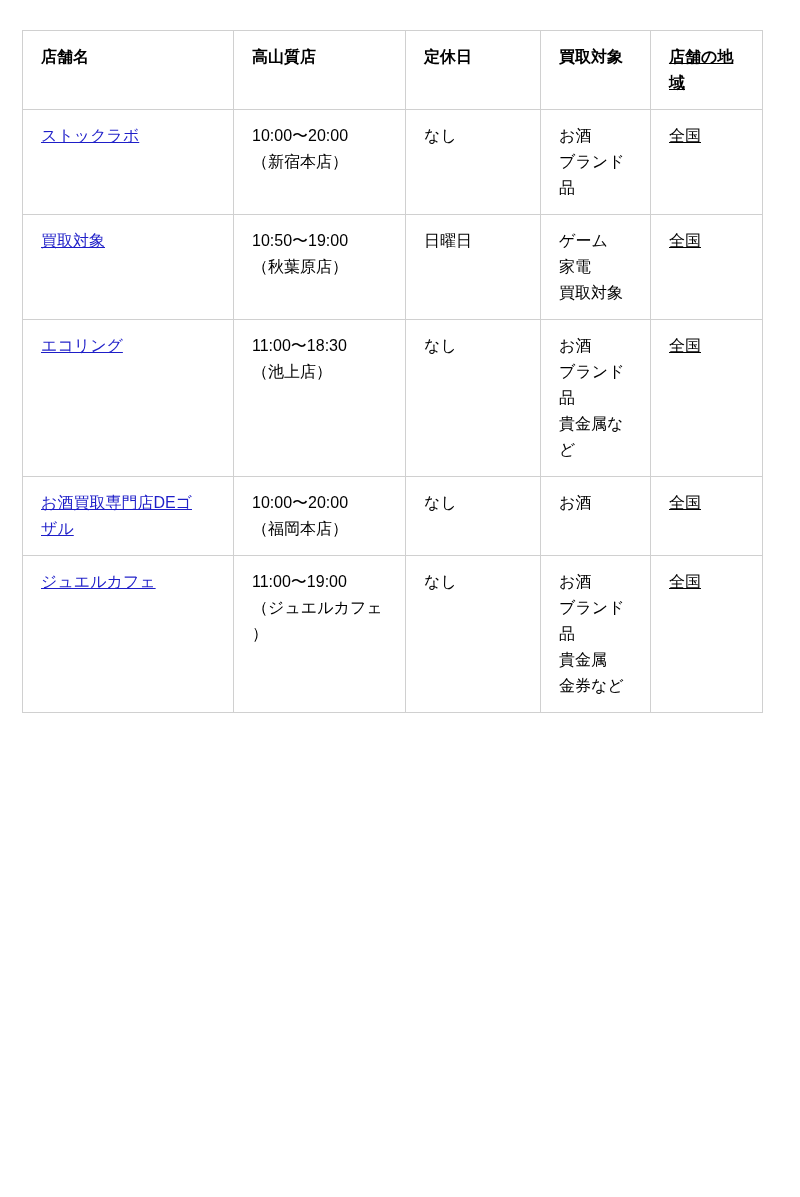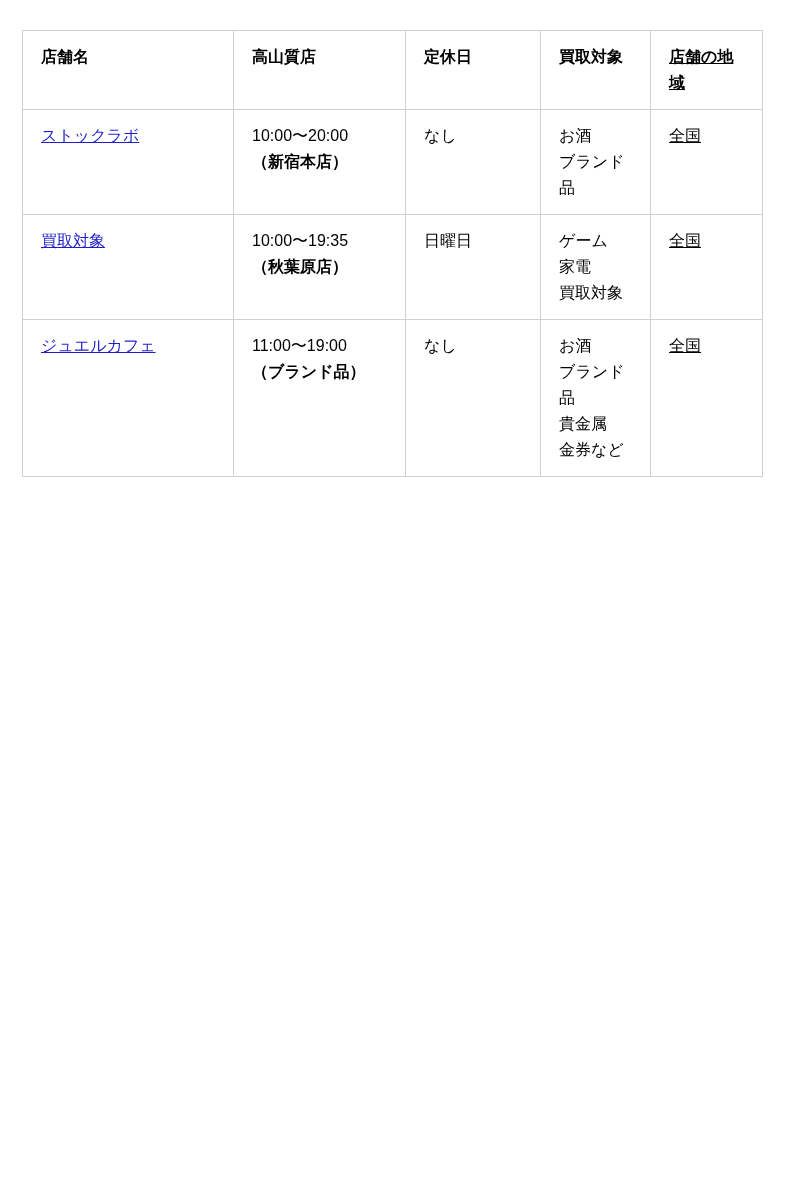--- a/index.html
+++ b/index.html
@@ -45,21 +45,20 @@
   a.shop-link {
     color: var(--link-color, #1e1ec8);
     cursor: pointer;
     margin-top: 24px;
   }
   .hours-time, .hours-branch, .item-line {
     display: block;
   }
   .hours-branch {
     line-break: anywhere;
-    font-weight: bold;
   }
 </style>
 </head>
 <body>
 
 <table class="shops">
   <colgroup>
     <col style="width:211px">
     <col style="width:172px">
     <col style="width:135px">
@@ -91,43 +90,73 @@
         </td>
     <td class="c5">全国</td>
   </tr>
 
 
   <tr>
     <td class="c1">
       <a class="shop-link" href="#">買取対象</a>
     </td>
     <td class="c2">
-      <span class="hours-time">10:00〜19:35</span>
+      <span class="hours-time">10:50〜19:00</span>
       <span class="hours-branch">（秋葉原店）</span>
     </td>
     <td class="c3">日曜日</td>
     <td class="c4">
           <span class="item-line">ゲーム</span>
           <span class="item-line">家電</span>
           <span class="item-line">買取対象</span>
         </td>
     <td class="c5">全国</td>
   </tr>
 
+  <tr>
+    <td class="c1">
+      <a class="shop-link" href="#">エコリング</a>
+    </td>
+    <td class="c2">
+      <span class="hours-time">11:00〜18:30</span>
+      <span class="hours-branch">（池上店）</span>
+    </td>
+    <td class="c3">なし</td>
+    <td class="c4">
+          <span class="item-line">お酒</span>
+          <span class="item-line">ブランド品</span>
+          <span class="item-line">貴金属など</span>
+        </td>
+    <td class="c5">全国</td>
+  </tr>
 
 
+  <tr>
+    <td class="c1">
+      <a class="shop-link" href="#">お酒買取専門店DEゴザル</a>
+    </td>
+    <td class="c2">
+      <span class="hours-time">10:00〜20:00</span>
+      <span class="hours-branch">（福岡本店）</span>
+    </td>
+    <td class="c3">なし</td>
+    <td class="c4">
+          <span class="item-line">お酒</span>
+        </td>
+    <td class="c5">全国</td>
+  </tr>
 
 
   <tr>
     <td class="c1">
       <a class="shop-link" href="#">ジュエルカフェ</a>
     </td>
     <td class="c2">
       <span class="hours-time">11:00〜19:00</span>
-      <span class="hours-branch">（ブランド品）</span>
+      <span class="hours-branch">（ジュエルカフェ）</span>
     </td>
     <td class="c3">なし</td>
     <td class="c4">
           <span class="item-line">お酒</span>
           <span class="item-line">ブランド品</span>
           <span class="item-line">貴金属</span>
           <span class="item-line">金券など</span>
         </td>
     <td class="c5">全国</td>
   </tr>

